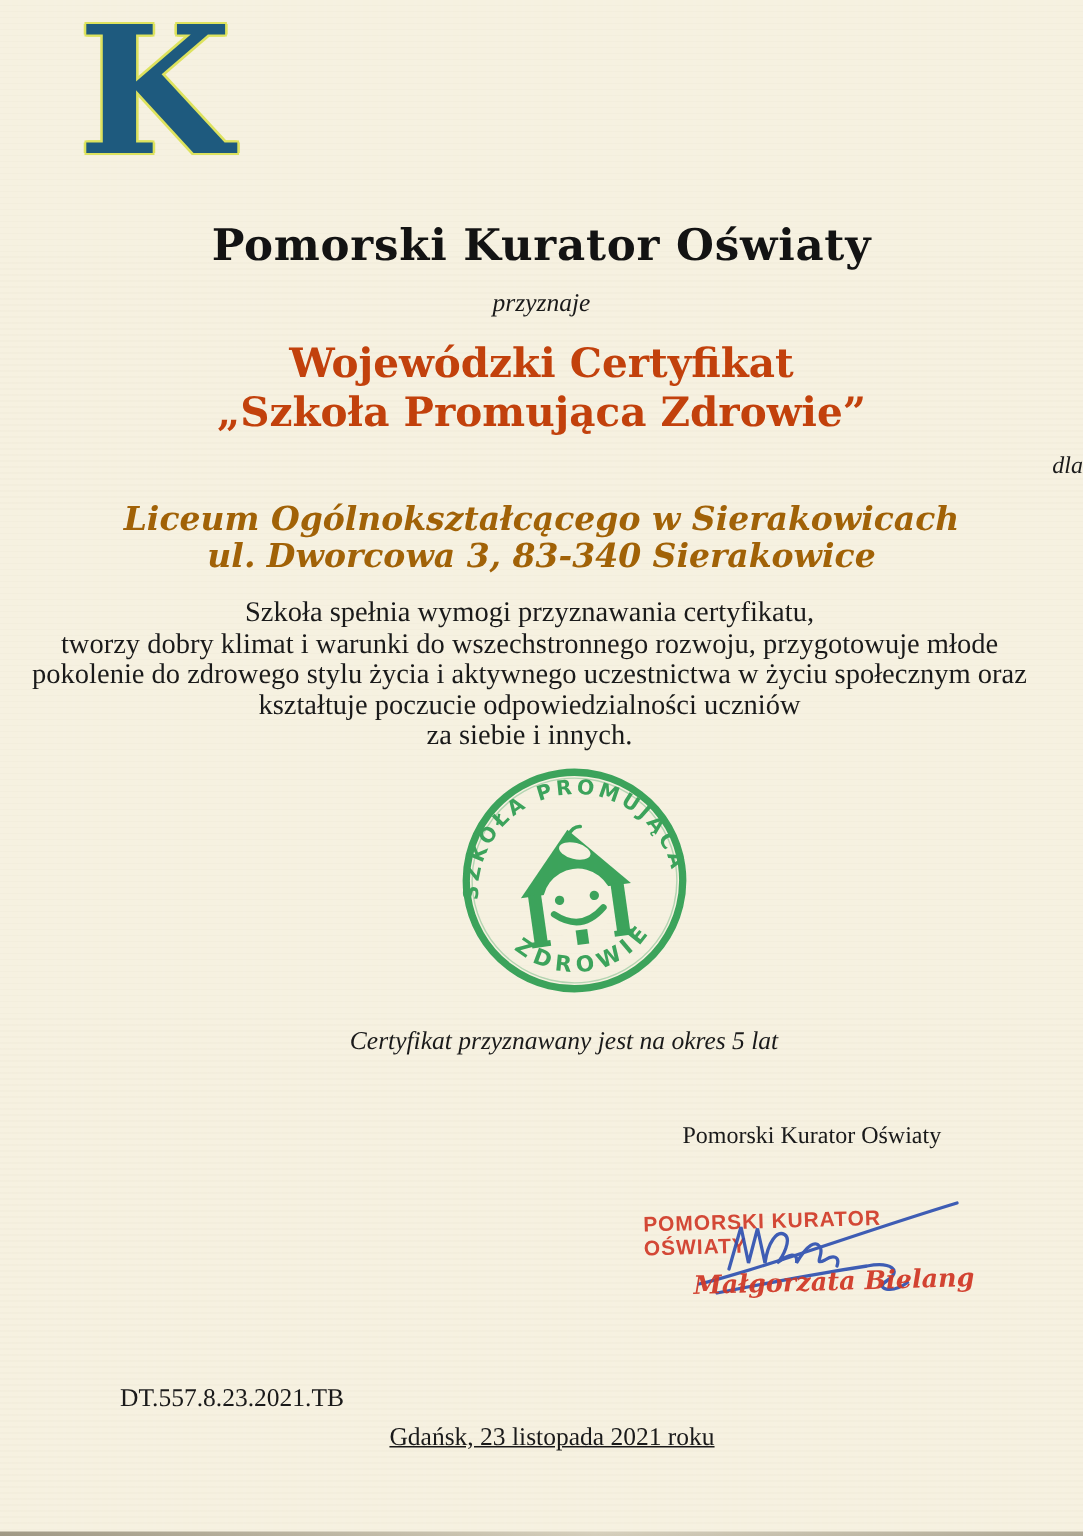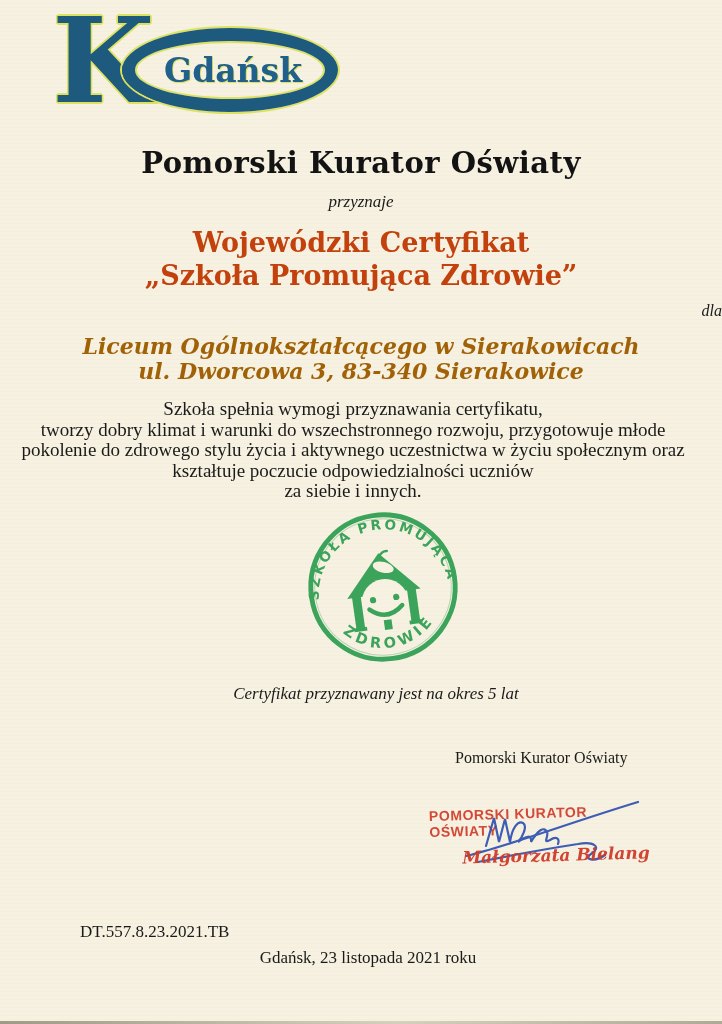--- a/index.html
+++ b/index.html
@@ -98,32 +98,29 @@
   .red-stamp-name{
     position:absolute;left:446px;top:845px;width:220px;text-align:center;
     font-family:"DejaVu Serif", serif;font-style:italic;font-weight:bold;
     font-size:17px;color:#d13a28;
     transform:rotate(-1.6deg);
     opacity:0.95;
   }
 
   
   .ref-number{position:absolute;left:80px;top:922px;font-size:17px;}
-  .place-date{position:absolute;left:0;right:0;top:948px;text-align:center;font-size:17px;padding-left:14px;}
+  .place-date{position:absolute;left:0;right:0;top:948px;text-align:center;font-size:17px;padding-left:14px;text-decoration:underline;}
 </style>
 </head>
 <body>
 
 <div class="paper-texture"></div>
 
 <div class="logo">
   <div class="logo-k">K</div>
-  <div class="logo-oval">
-    <span class="logo-oval-text">Gdańsk</span>
-  </div>
 </div>
 
 <div class="cline issuer-title">Pomorski Kurator Oświaty</div>
 <div class="cline grants">przyznaje</div>
 <div class="cline cert-title">Wojewódzki Certyfikat
 „Szkoła Promująca Zdrowie”</div>
 <div class="cline for-label">dla</div>
 <div class="cline recipient">Liceum Ogólnokształcącego w Sierakowicach
 ul. Dworcowa 3, 83-340 Sierakowice</div>
 <div class="cline justification">Szkoła spełnia wymogi przyznawania certyfikatu,

